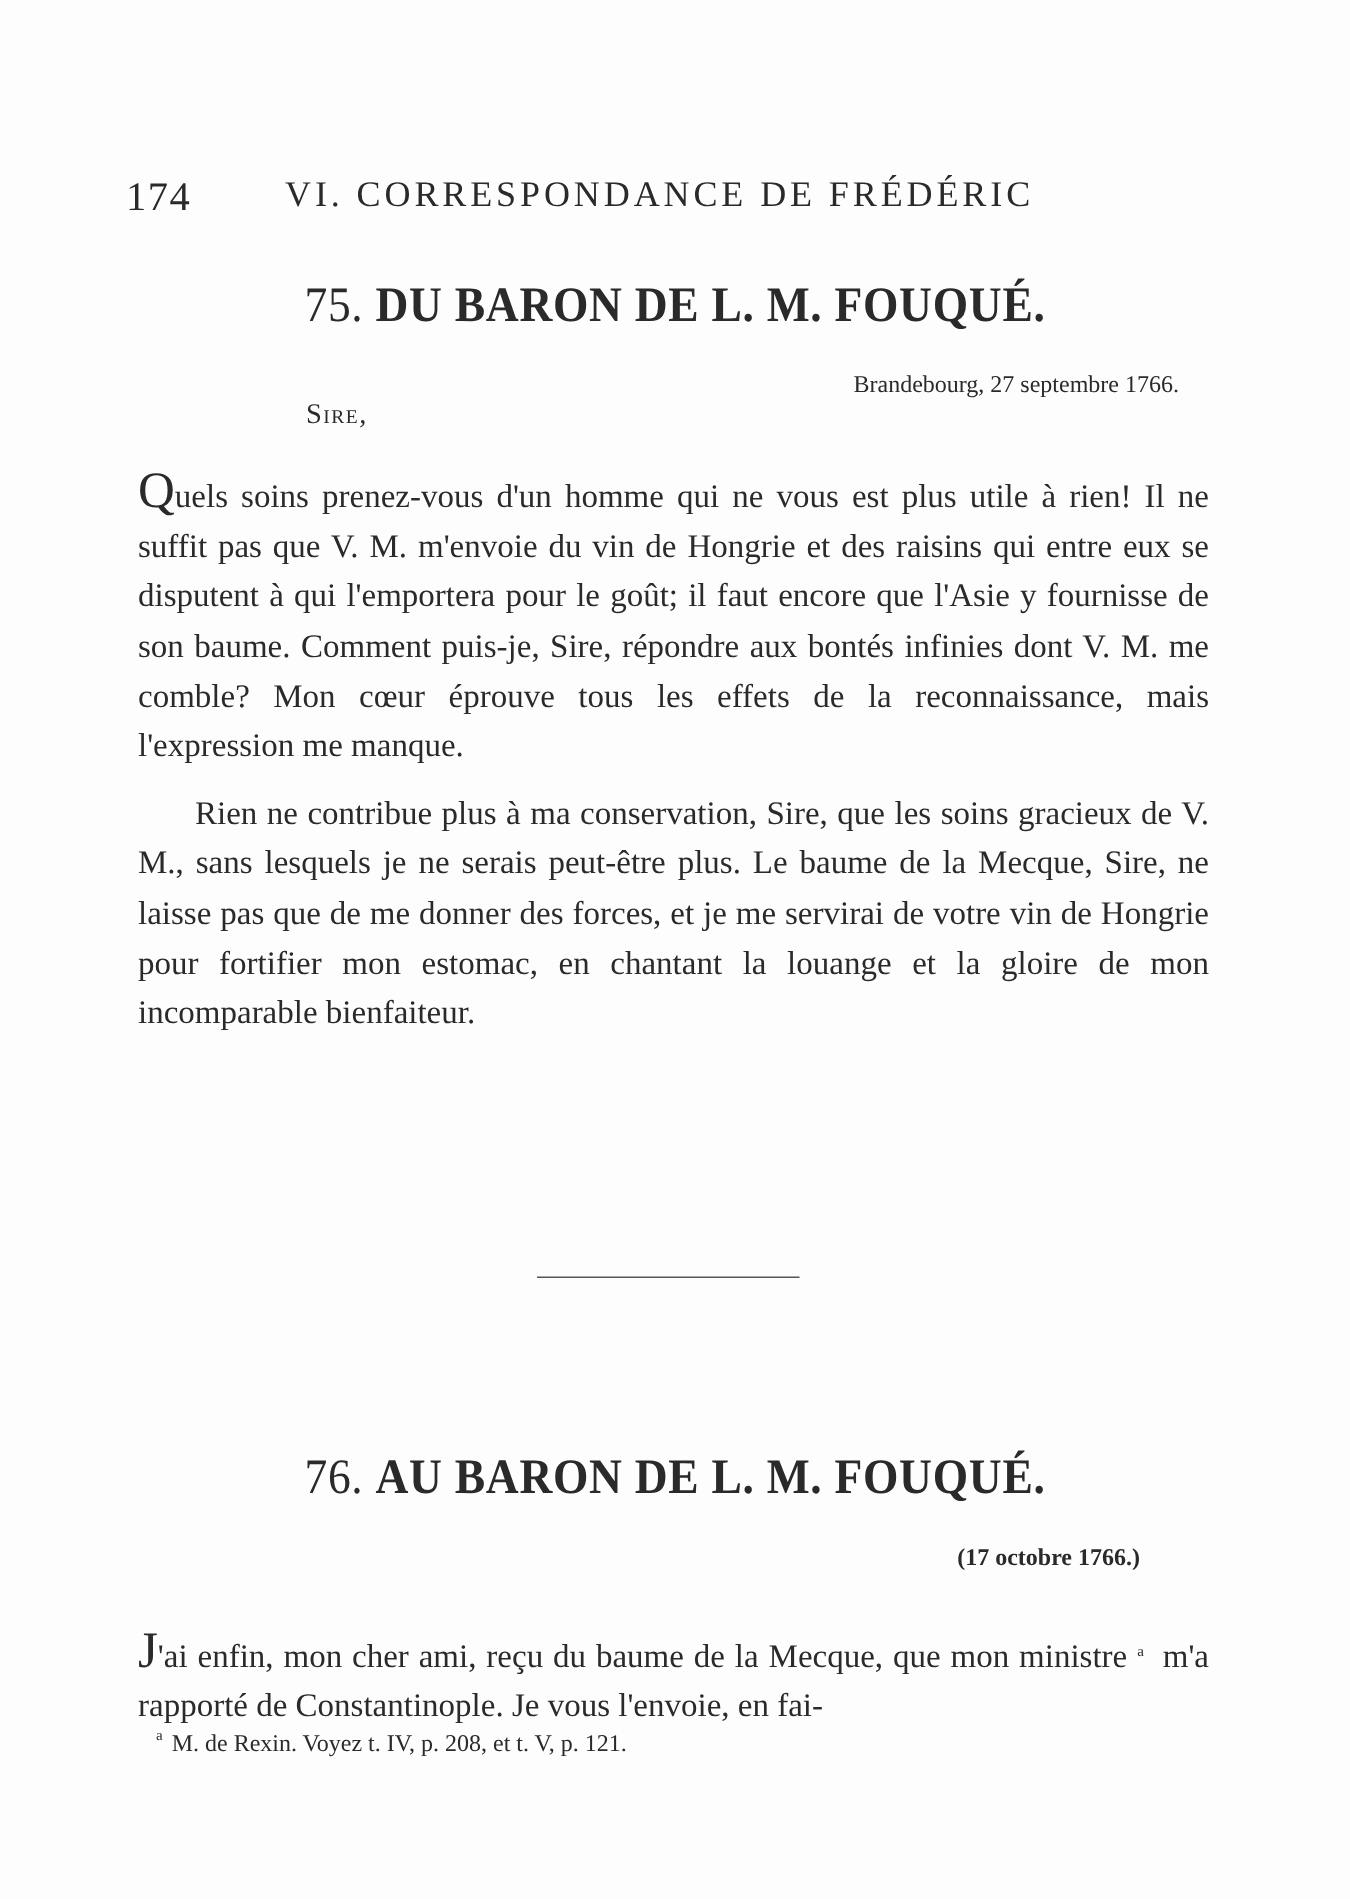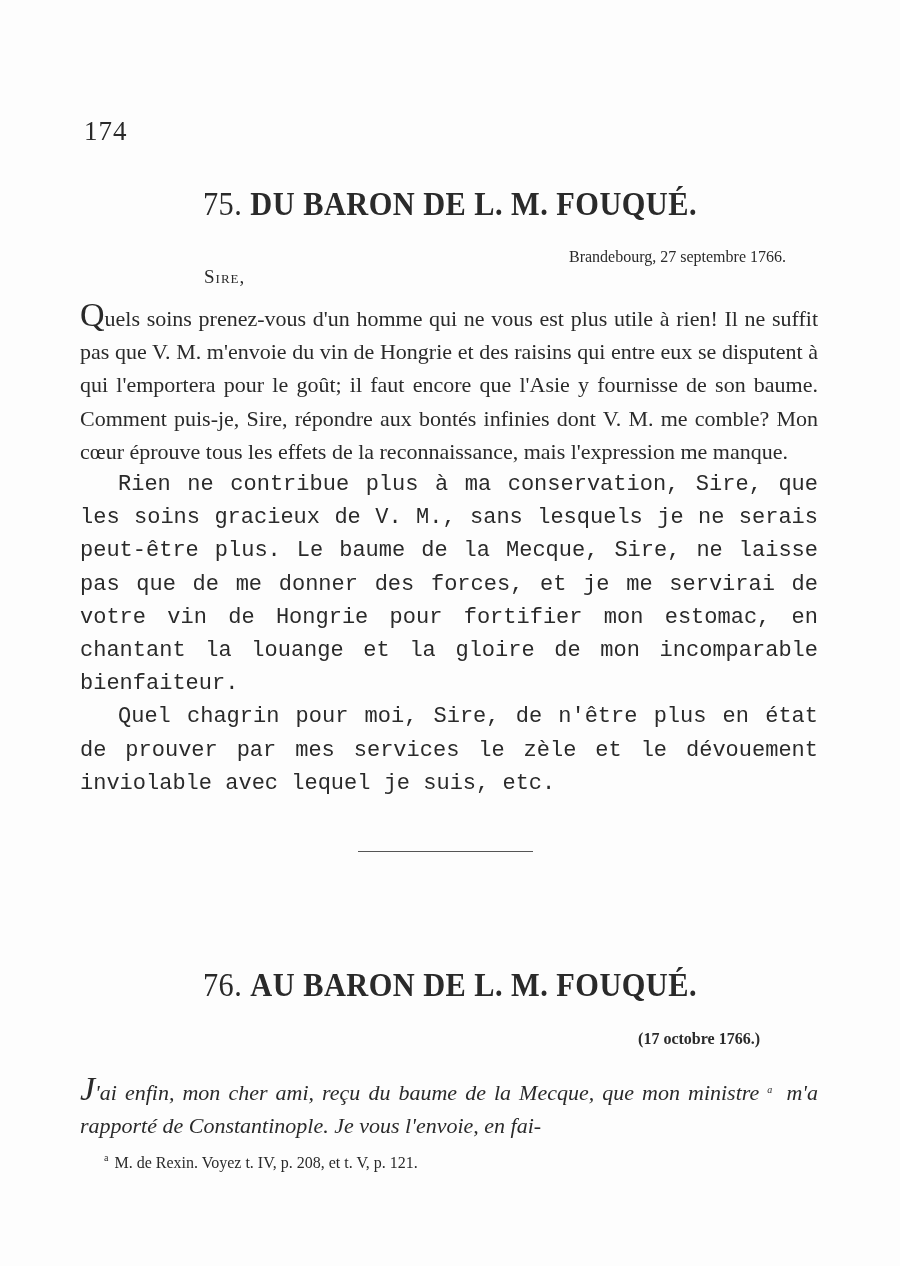--- a/index.html
+++ b/index.html
@@ -20,47 +20,47 @@
   .h75 { top: 186px; }
   .h76 { top: 967px; }
   .dateline { position: absolute; font-size: 16px; right: 114px; }
   .d75 { top: 248px; text-align: right; }
   .d76 { top: 1030px; right: 140px; font-weight: bold; }
   .salutation { position: absolute; left: 204px; top: 266px; font-size: 19px; font-weight: normal; font-variant: small-caps; letter-spacing: 1px; }
   .body-text {
     position: absolute; left: 80px; width: 738px;
     font-size: 22px; line-height: 33.2px; text-align: justify;
   }
-  .body-text p { margin: 0; text-indent: 0; }
-  .body-text p.indent { text-indent: 38px; font-family: Liberation Mono, monospace; }
+  .body-text p { margin: 12px; text-indent: 0; }
+  .body-text p.indent { text-indent: 38px; }
   .b75 { top: 302px; }
-  .b76 { top: 1073px; font-style: italic; }
+  .b76 { top: 1073px; }
   .dropcap { font-size: 34px; line-height: 20px; }
   .sep { position: absolute; left: 358px; top: 851px; width: 175px; height: 0; border-top: 1.5px solid #555; }
   .footnote { position: absolute; left: 104px; top: 1152px; font-size: 16px; text-align: right; }
   .footnote sup, .body-text sup { font-size: 10px; vertical-align: 7px; margin-right: 6px; }
 </style>
 </head>
 <body>
 
 <div class="running-head">
   <span class="page-num">174</span>
+  <span class="running-title">VI.  CORRESPONDANCE DE FRÉDÉRIC</span>
 </div>
 
 <div class="letter-heading h75">
   <span class="num">75.</span>
   <span class="title">DU BARON DE L. M. FOUQUÉ.</span>
 </div>
 <div class="dateline d75">Brandebourg, 27 septembre 1766.</div>
 <div class="salutation">Sire,</div>
 
 <div class="body-text b75">
   <p><span class="dropcap">Q</span><span>uels soins prenez-vous d'un homme qui ne vous est plus utile à rien! Il ne suffit pas que V. M. m'envoie du vin de Hongrie et des raisins qui entre eux se disputent à qui l'emportera pour le goût; il faut encore que l'Asie y fournisse de son baume. Comment puis-je, Sire, répondre aux bontés infinies dont V. M. me comble? Mon cœur éprouve tous les effets de la reconnaissance, mais l'expression me manque.</span></p>
   <p class="indent">Rien ne contribue plus à ma conservation, Sire, que les soins gracieux de V. M., sans lesquels je ne serais peut-être plus. Le baume de la Mecque, Sire, ne laisse pas que de me donner des forces, et je me servirai de votre vin de Hongrie pour fortifier mon estomac, en chantant la louange et la gloire de mon incomparable bienfaiteur.</p>
-  <p class="indent">Quel chagrin pour moi, Sire, de n'être plus en état de prouver par mes services le zèle et le dévouement inviolable avec lequel je suis, etc.</p>
 </div>
 
 <div class="sep"></div>
 
 <div class="letter-heading h76">
   <span class="num">76.</span>
   <span class="title">AU BARON DE L. M. FOUQUÉ.</span>
 </div>
 <div class="dateline d76">(17 octobre 1766.)</div>
 

